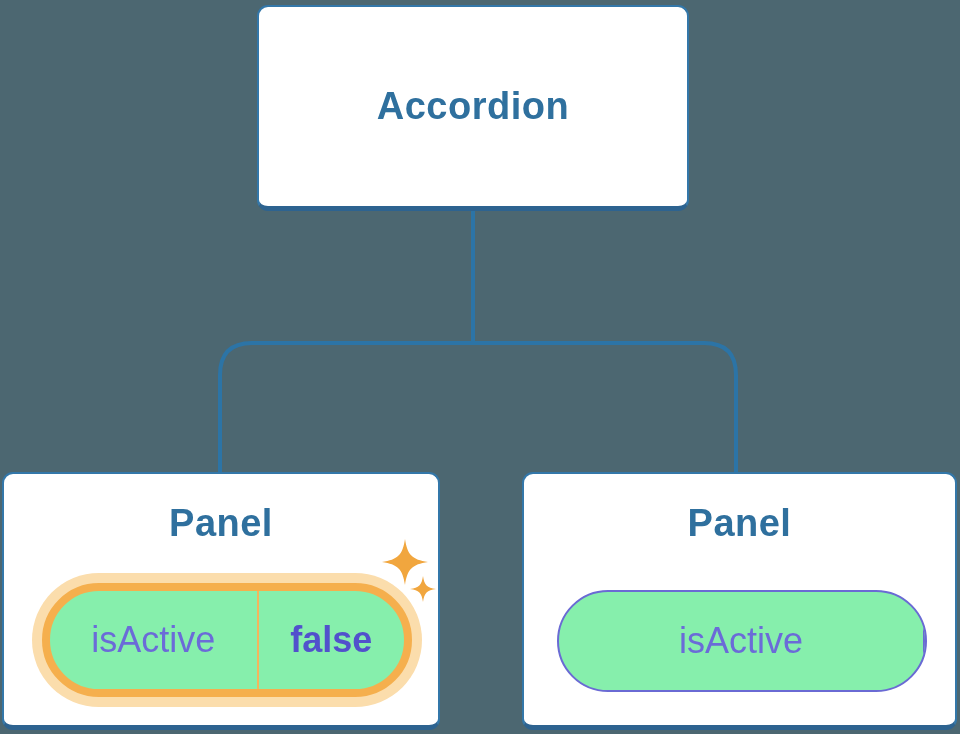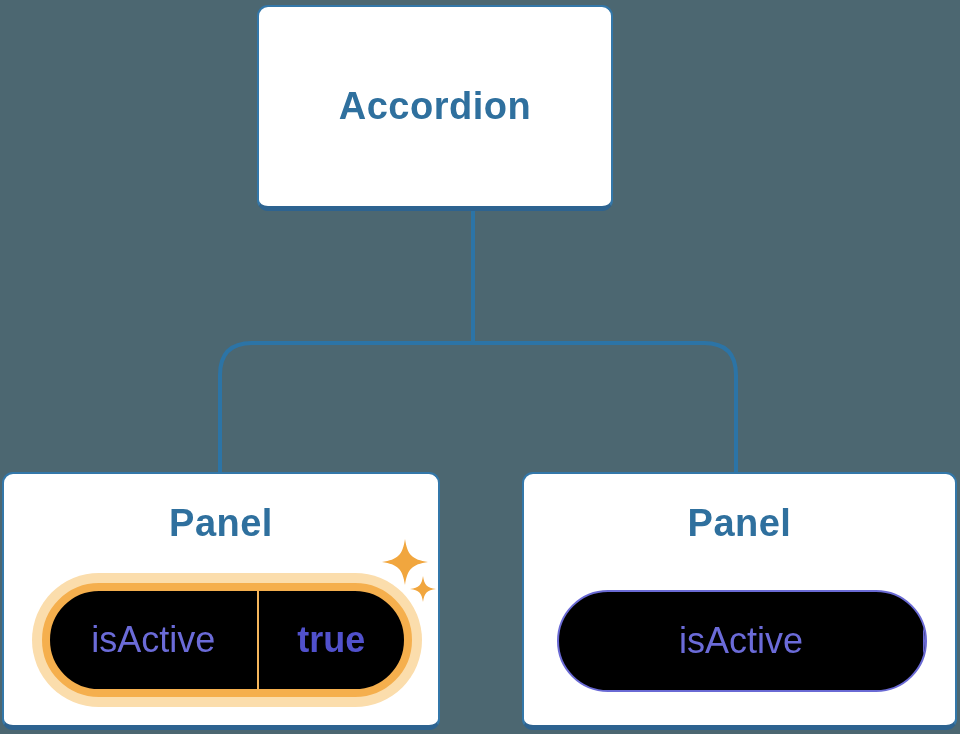--- a/index.html
+++ b/index.html
@@ -21,21 +21,21 @@
   .card {
     position: absolute;
     background: #ffffff;
     border: 2px solid #3377A9;
     border-bottom: 5px solid #2D6390;
     border-radius: 11px;
     box-sizing: border-box;
   }
   .root-card {
     left: 257px; top: 5px;
-    width: 356px; height: 206px;
+    width: 432px; height: 206px;
     display: flex; align-items: center; justify-content: center;
   }
   .node-title {
     color: #2F709E;
     font-size: 38px;
     font-weight: 600;
     letter-spacing: 0.5px;
   }
   .panel-card {
     top: 472px;
@@ -43,21 +43,21 @@
   }
   .panel-card.left  { left: 2px;  }
   .panel-card.right { left: 522px; width: 435px; }
   .panel-title {
     position: absolute;
     left: 0; right: 0; top: 28px;
     text-align: center;
   }
   .pill {
     position: absolute;
-    background: #000000;
+    background: #86efac;
     display: flex;
     align-items: stretch;
     box-sizing: border-box;
     overflow: hidden;
   }
   .pill-active {
     left: 38px; top: 109px;
     width: 370px; height: 114px;
     border: 8px solid #F5AF4D;
     border-radius: 70px;
@@ -102,21 +102,21 @@
 
   <div class="card root-card">
     <div class="node-title">Accordion</div>
   </div>
 
   <div class="card panel-card left">
     <div class="node-title panel-title">Panel</div>
     <div class="pill pill-active">
       <div class="cell cell-name">isActive</div>
       <div class="divider divider-orange"></div>
-      <div class="cell cell-value">true</div>
+      <div class="cell cell-value">false</div>
     </div>
   </div>
 
   <svg class="sparkles" width="66" height="68" viewBox="0 0 66 68">
     <path fill="#F1A63E" d="M27 3 C29.4 18.9 34.1 23.6 50 26 C34.1 28.4 29.4 33.1 27 49 C24.6 33.1 19.9 28.4 4 26 C19.9 23.6 24.6 18.9 27 3 Z"></path>
     <path fill="#F1A63E" d="M45 40 C46.3 49 49 51.7 58 53 C49 54.3 46.3 57 45 66 C43.7 57 41 54.3 32 53 C41 51.7 43.7 49 45 40 Z"></path>
   </svg>
 
   <div class="card panel-card right">
     <div class="node-title panel-title">Panel</div>

